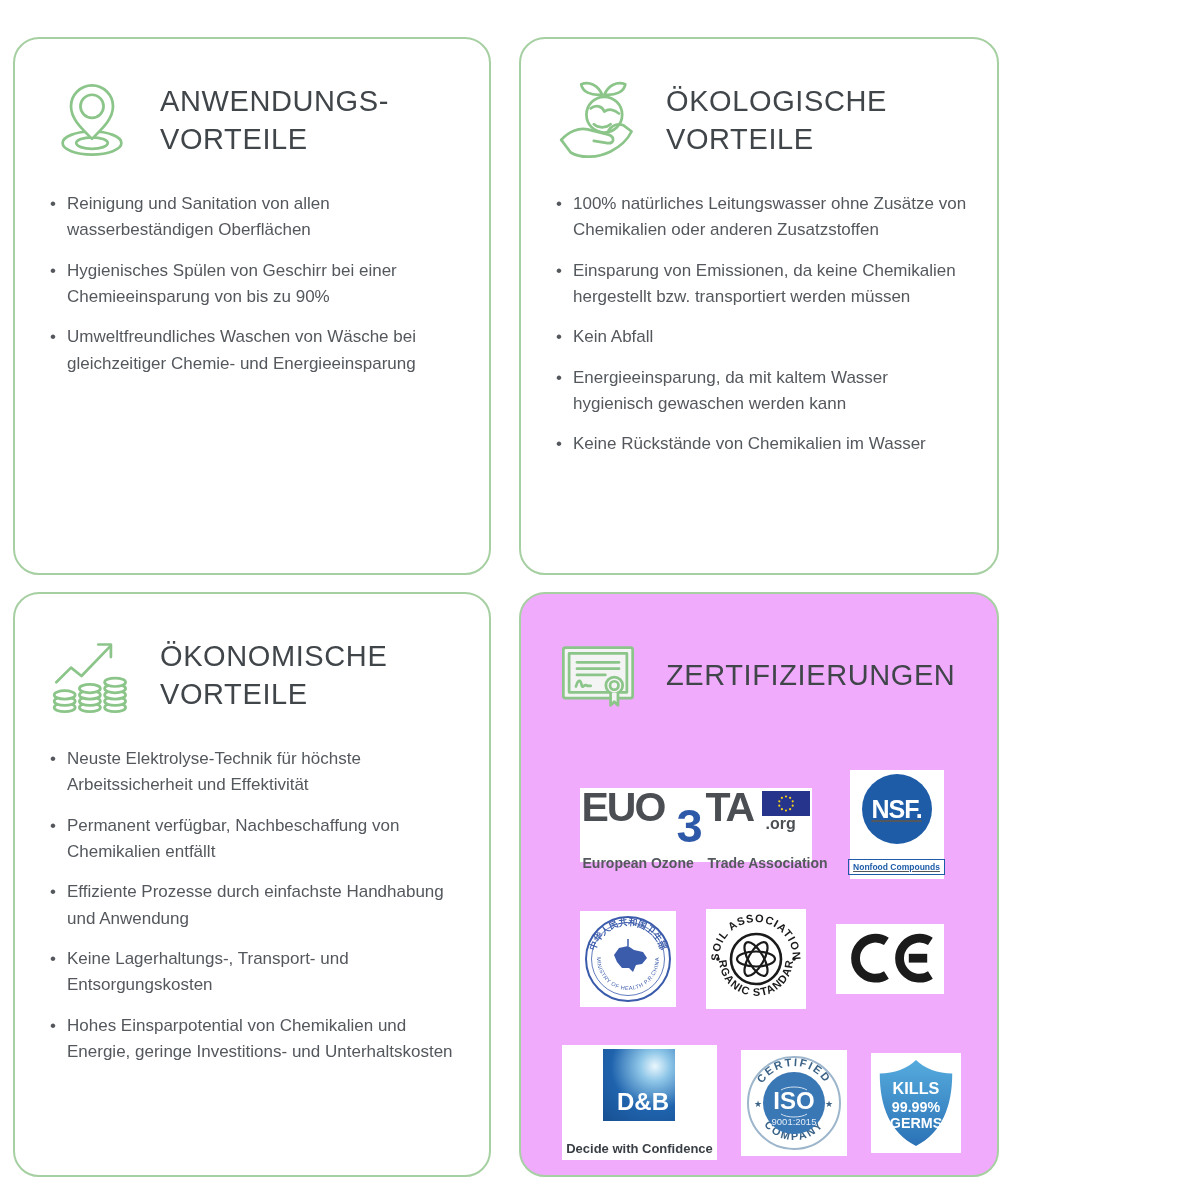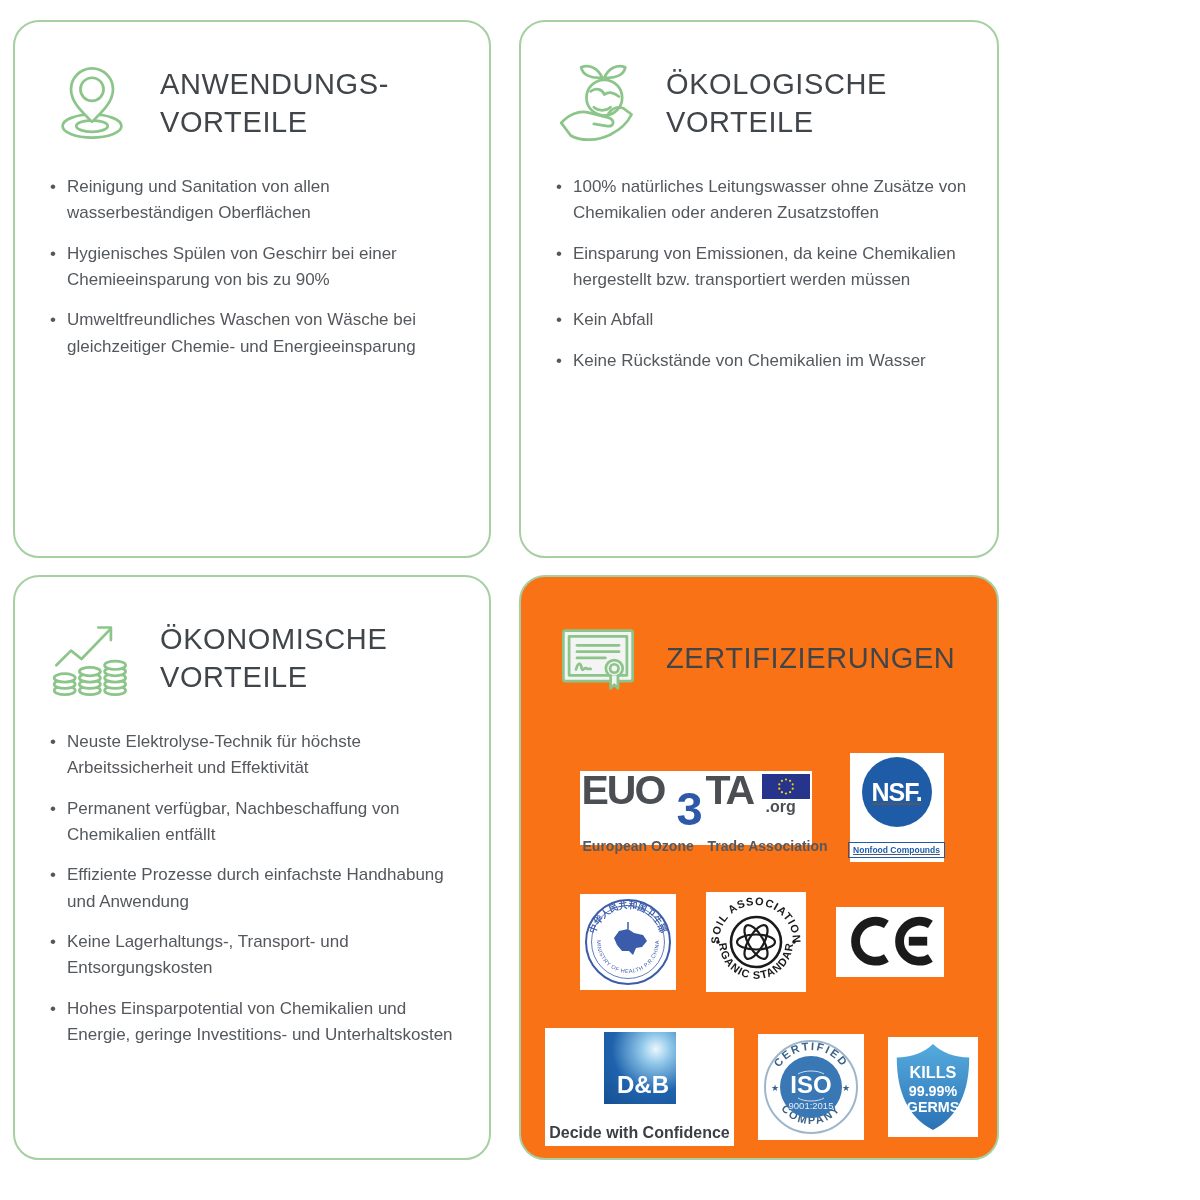--- a/index.html
+++ b/index.html
@@ -2,37 +2,37 @@
 <html><head>
 <meta charset="utf-8">
 <style>
   * { box-sizing: border-box; }
   html, body { margin: 0; padding: 0; background: #ffffff; }
   body {
     width: 1200px; height: 1200px;
     font-family: "Liberation Sans", "DejaVu Sans", sans-serif;
     color: #54585d;
   }
-  .page { width: 1012px; height: 1200px; padding-top: 20px; }
+  .page { width: 1012px; height: 1200px; padding-top: 37px; }
   .grid {
     display: grid;
     grid-template-columns: 478px 480px;
     grid-template-rows: 538px 585px;
     column-gap: 28px;
     row-gap: 17px;
     justify-content: center;
   }
   .card {
     border: 2px solid #a6cfa2;
     border-radius: 26px;
     background: #ffffff;
     padding: 40px 30px 28px 35px;
     overflow: hidden;
   }
-  .card.gray { background: #f97316; }
+  .card.gray { background: #f0abfc; }
 
   .card-header { display: flex; align-items: center; gap: 26px; margin-bottom: 28px; }
   .hdr-icon { flex: 0 0 auto; }
   .hdr-icon svg { display: block; }
   .card-title {
     margin: 0;
     font-size: 29px;
     font-weight: 500;
     letter-spacing: 0.6px;
     line-height: 1.3;
@@ -75,21 +75,21 @@
     font-size: 8.5px; font-weight: bold; padding: 2px 4px; white-space: nowrap;
   }
 
   
   .dnb-square {
     width: 72px; height: 72px;
     background: radial-gradient(circle at 72% 24%, #eaf7fd 0%, #8ec6e8 20%, #1f63ad 58%, #174f91 100%);
     display: flex; align-items: flex-end; justify-content: center;
   }
   .dnb-square span { color: #fff; font-weight: bold; font-size: 24px; margin-bottom: 5px; margin-left: 7px; }
-  .dnb-caption { margin-top: 20px; font-size: 16px; font-weight: bold; color: #3a3f45; white-space: nowrap; }
+  .dnb-caption { margin-top: 20px; font-size: 13px; font-weight: bold; color: #3a3f45; white-space: nowrap; }
 
   
   .svg-tile svg { display: block; }
 </style>
 </head>
 <body>
 
 <div class="page">
   <div class="grid">
 
@@ -130,20 +130,21 @@
         </span>
         <h2 class="card-title">
           <span>ÖKOLOGISCHE</span><br>
           <span>VORTEILE</span>
         </h2>
       </header>
       <ul class="bullets">
         <li>100% natürliches Leitungswasser ohne Zusätze von Chemikalien oder anderen Zusatzstoffen</li>
         <li>Einsparung von Emissionen, da keine Chemikalien hergestellt bzw. transportiert werden müssen</li>
         <li>Kein Abfall</li>
+        <li>Energieeinsparung, da mit kaltem Wasser hygienisch gewaschen werden kann</li>
         <li>Keine Rückstände von Chemikalien im Wasser</li>
       </ul>
     </section>
 
     <section class="card">
       <header class="card-header">
         <span class="hdr-icon">
           <svg width="84" height="84" viewBox="0 0 80 80" fill="none" stroke="#8cc589" stroke-width="2.6" stroke-linecap="round" stroke-linejoin="round">
             <polyline points="6,46 20,32 30,40 57,12"></polyline>
             <polyline points="46,10 58,10 58,22"></polyline>

